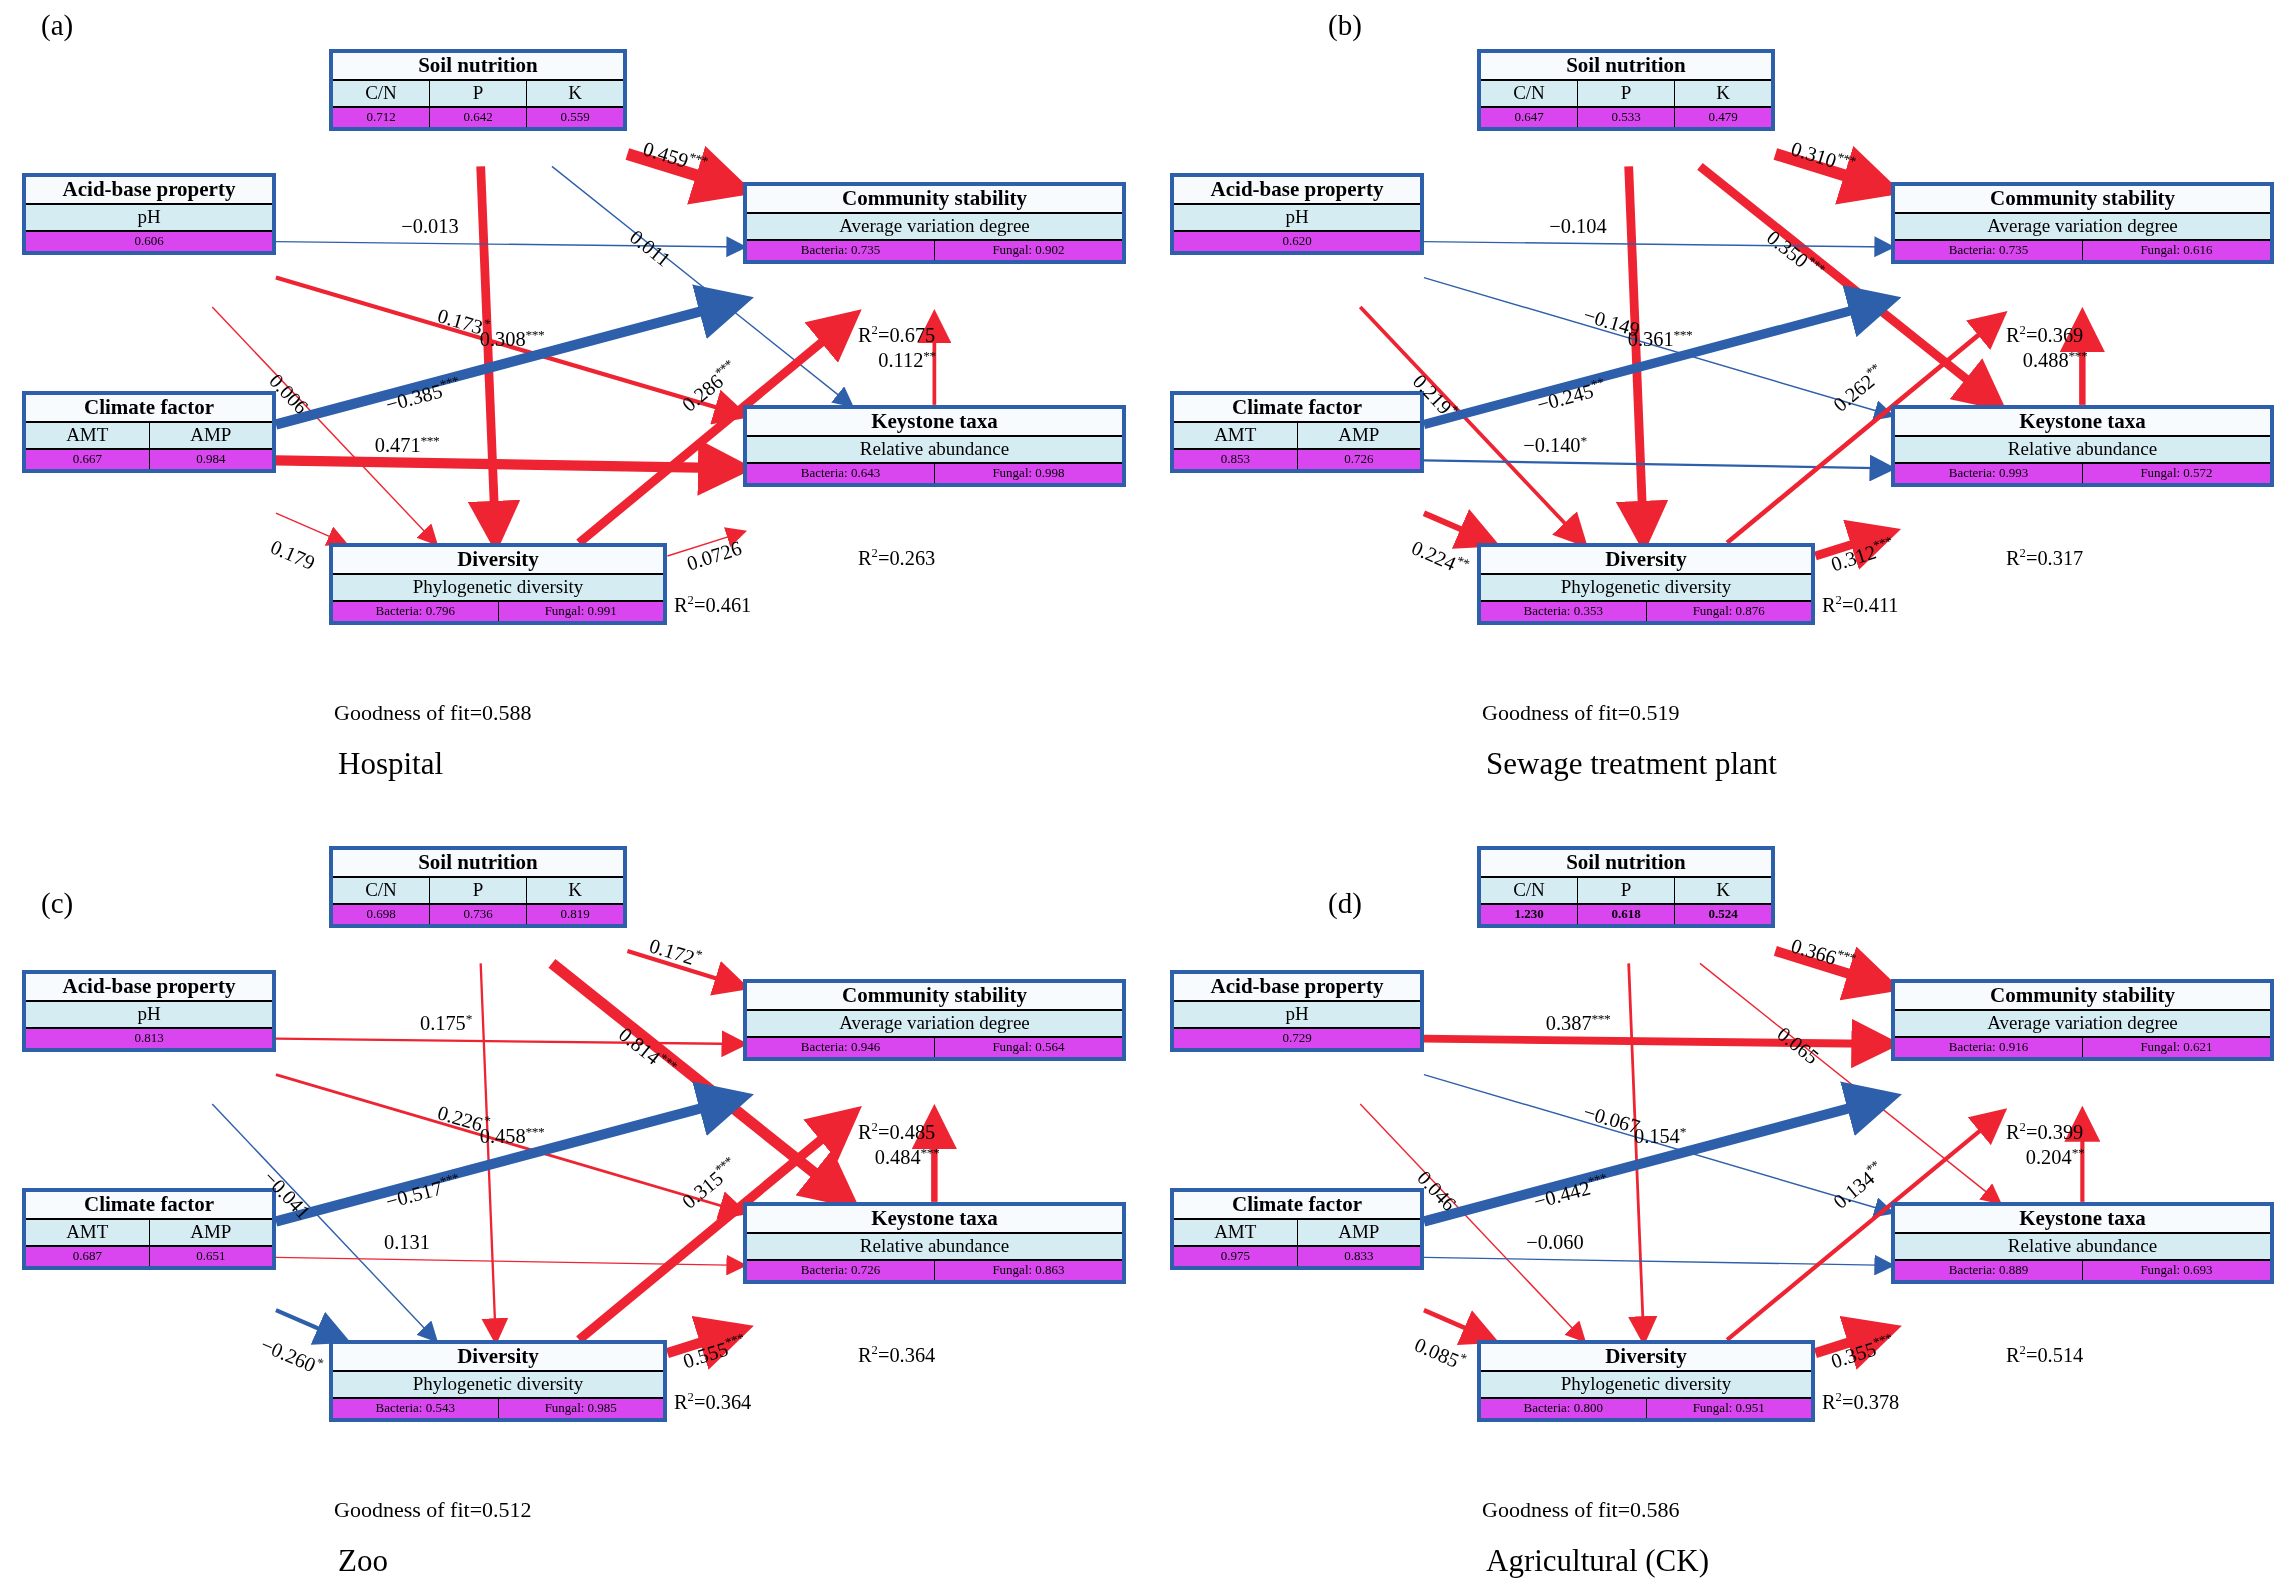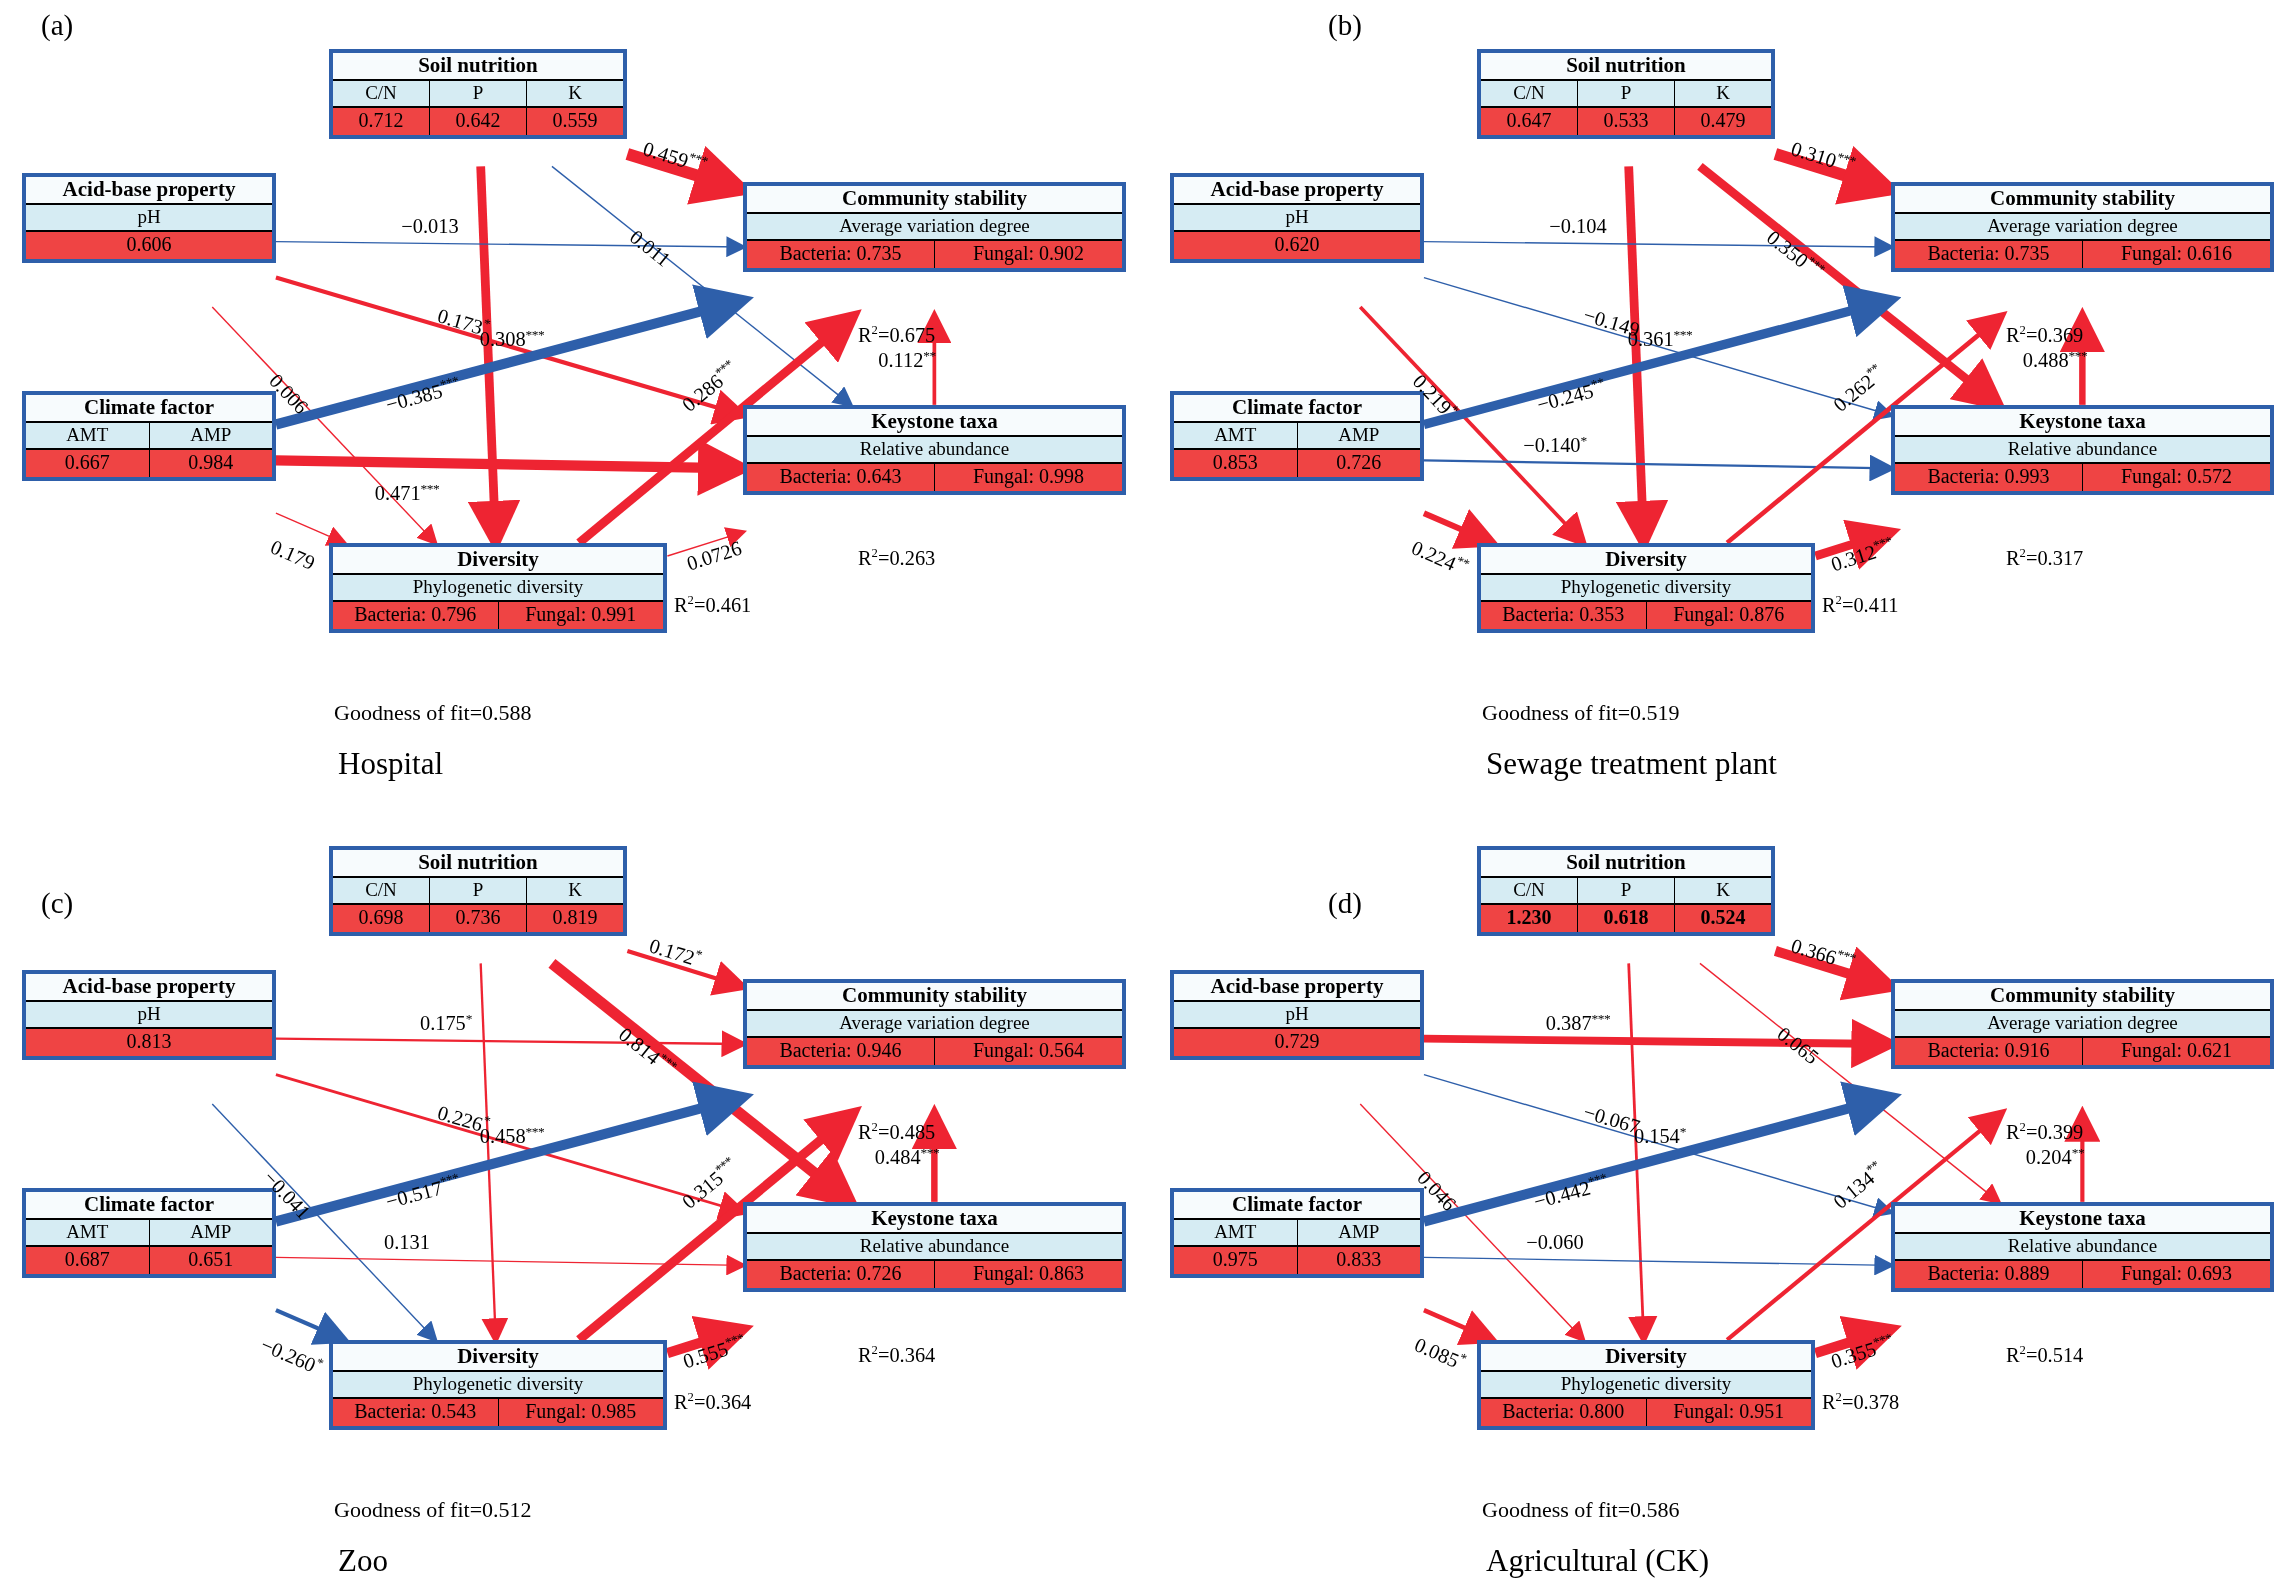--- a/index.html
+++ b/index.html
@@ -12,21 +12,21 @@
   .panel-letter{position:absolute;font-size:29px;font-family:"Liberation Serif",serif;}
   .sem-svg{position:absolute;left:0;top:0;width:1148px;height:797px;overflow:visible;}
 
   
   .box{position:absolute;border:4.2px solid #2e5faa;background:#fff;box-sizing:border-box;z-index:5;}
   .box .bt{font-weight:bold;font-size:21px;text-align:center;padding:1.4px 0 2.3px;background:#f7fbfd;border-bottom:2.8px solid #000;line-height:1.05;}
   .box .row{display:flex;}
   .box .ind{flex:1;background:#d6ecf3;font-size:19px;text-align:center;padding:2.3px 0 3.2px;line-height:1.05;border-right:1.4px solid #000;}
   .box .ind:last-child{border-right:none;}
   .box .rowline{border-bottom:2.8px solid #000;}
-  .box .val{flex:1;background:#ef4444;font-size:20px;text-align:center;padding:2.3px 0 3.2px;line-height:1.05;border-right:1.4px solid #000;}
+  .box .val{flex:1;background:#d946ef;font-size:13px;text-align:center;padding:2.3px 0 3.2px;line-height:1.05;border-right:1.4px solid #000;}
   .box .val:last-child{border-right:none;}
   .box.bold .val{font-weight:bold;}
 
   
   .r2{position:absolute;font-size:20.4px;white-space:nowrap;z-index:6;}
   .r2 sup{font-size:0.62em;vertical-align:super;}
   .gof{position:absolute;font-size:22px;white-space:nowrap;z-index:6;}
   .caption{position:absolute;font-size:31px;white-space:nowrap;z-index:6;}
   .plabel{position:absolute;font-size:20.4px;white-space:nowrap;z-index:7;transform-origin:0 0;}
   .plabel sup{font-size:0.66em;vertical-align:super;letter-spacing:-0.5px;}
@@ -88,21 +88,21 @@
       <line x1="1441.860465116279" y1="1201.3542161050468" x2="1605.2713178294575" y2="1149.6630280018985" stroke="#ee2432" stroke-width="3" marker-end="url(#am-a-div-kt)"></line>
       <line x1="2018.6046511627908" y1="874.7286821705427" x2="2018.6046511627908" y2="682.4806201550388" stroke="#ee2432" stroke-width="8" marker-end="url(#am-a-kt-cs)"></line>
     </svg>
     <div class="plabel" style="left: 512px; top: 339px; transform: translate(-50%, -50%) rotate(0deg);">0.308<sup>***</sup></div>
     <div class="plabel" style="left: 680px; top: 148px; transform: translate(-50%, -50%) rotate(17.24deg);">0.459<sup>***</sup></div>
     <div class="plabel" style="left: 662px; top: 237px; transform: translate(-50%, -50%) rotate(38.59deg);">0.011</div>
     <div class="plabel" style="left: 430px; top: 226px; transform: translate(-50%, -50%) rotate(0deg);">−0.013</div>
     <div class="plabel" style="left: 304px; top: 381px; transform: translate(-50%, -50%) rotate(46.6deg);">0.006</div>
     <div class="plabel" style="left: 468px; top: 315px; transform: translate(-50%, -50%) rotate(16.42deg);">0.173<sup>*</sup></div>
     <div class="plabel" style="left: 421px; top: 405px; transform: translate(-50%, -50%) rotate(-14.91deg);">−0.385<sup>***</sup></div>
-    <div class="plabel" style="left: 407px; top: 445px; transform: translate(-50%, -50%) rotate(0deg); margin-top: 48px;">0.471<sup>***</sup></div>
+    <div class="plabel" style="left: 407px; top: 445px; transform: translate(-50%, -50%) rotate(0deg);">0.471<sup>***</sup></div>
     <div class="plabel" style="left: 299px; top: 547px; transform: translate(-50%, -50%) rotate(23.42deg);">0.179</div>
     <div class="plabel" style="left: 709px; top: 410px; transform: translate(-50%, -50%) rotate(-39.57deg);">0.286<sup>***</sup></div>
     <div class="plabel" style="left: 712px; top: 565px; transform: translate(-50%, -50%) rotate(-17.55deg);">0.0726</div>
     <div class="plabel" style="left: 907px; top: 360px; transform: translate(-50%, -50%) rotate(0deg);">0.112<sup>**</sup></div>
     <div class="box" style="left: 329px; top: 49px; width: 298px;">
       <div class="bt">Soil nutrition</div>
       <div class="row rowline">
         <div class="ind">C/N</div>
         <div class="ind">P</div>
         <div class="ind">K</div>

